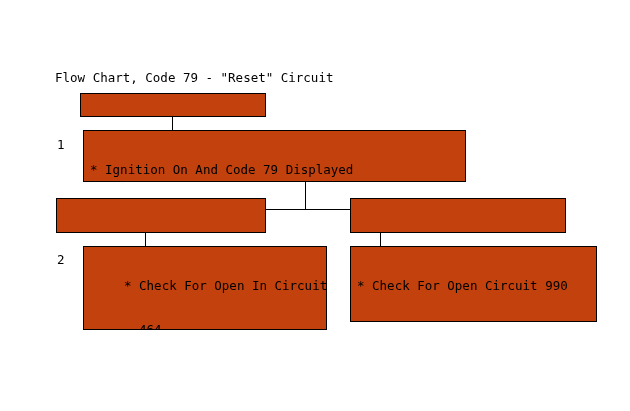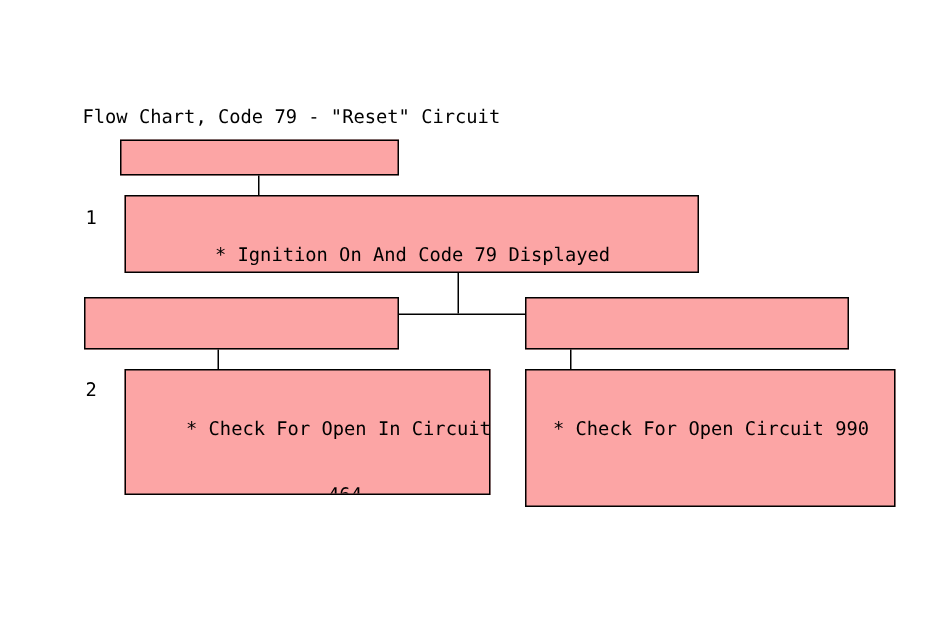--- a/index.html
+++ b/index.html
@@ -30,27 +30,26 @@
   .step-num {
     position: absolute;
     font-size: 12.5px;
     line-height: 15px;
     white-space: pre;
   }
   .box {
     position: absolute;
     box-sizing: border-box;
     border: 1px solid #000000;
-    background: #fca5a5;
+    background: #c2410c;
     font-size: 12.5px;
     line-height: 14.5px;
     white-space: pre;
     padding: 3px 5px 3px 6px;
     overflow: hidden;
-    text-align: center;
   }
   .box .line {
     white-space: pre;
     display: block;
   }
   .conn {
     position: absolute;
     background: #000000;
   }
   .conn.v { width: 1px; }
@@ -99,21 +98,21 @@
 
   <div class="box" style="left:83px; top:246px; width:244px; height:84px;padding-left:40px;">
     <span class="line">* Check For Open In Circuit</span>
     <span class="line">  464</span>
     
     
     
     
   </div>
 
-  <div class="box" style="left:350px; top:246px; width:247px; height:92px;">
+  <div class="box" style="left:350px; top:246px; width:247px; height:76px;">
     <span class="line">* Check For Open Circuit 990</span>
     
     
     
     
   </div>
 
 </div>
 
 </body></html>

